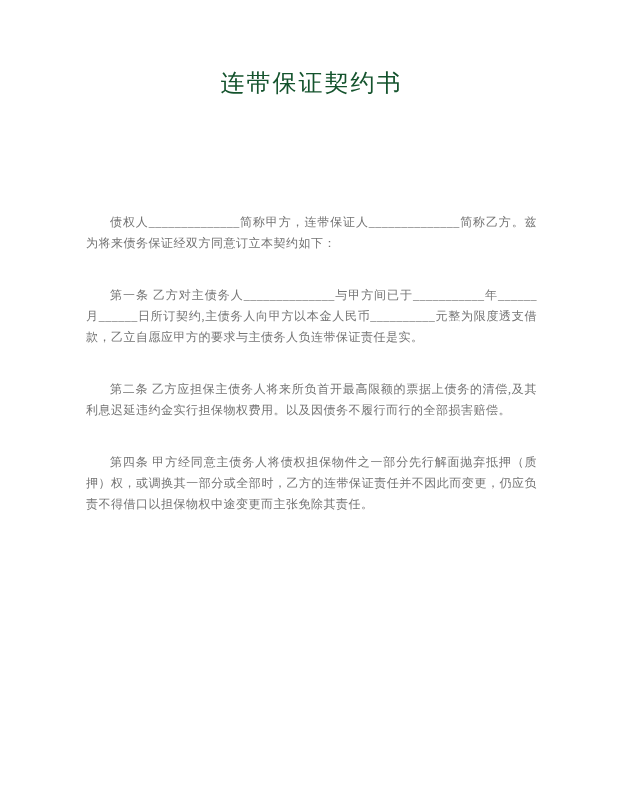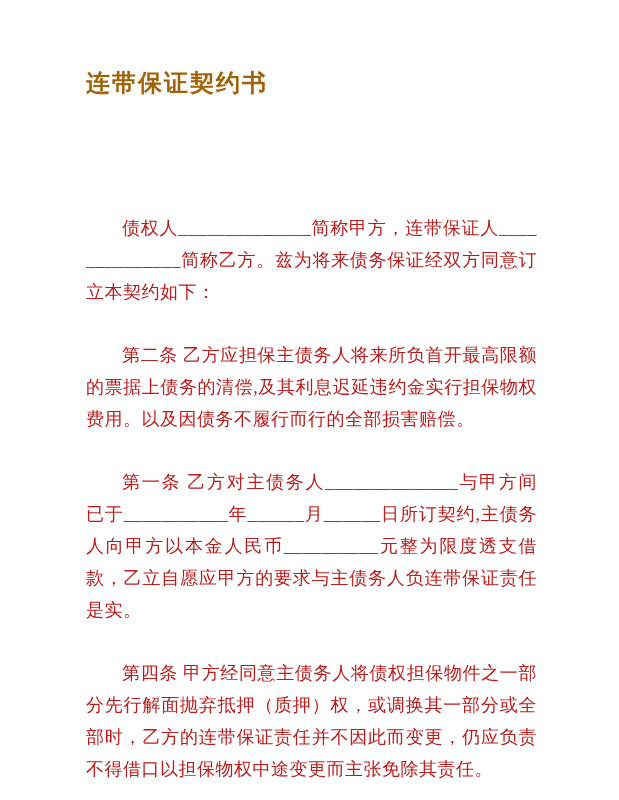--- a/index.html
+++ b/index.html
@@ -15,48 +15,49 @@
     background: #ffffff;
     box-sizing: border-box;
     padding: 66px 82px 0 86px;
     font-family: "Liberation Serif", "DejaVu Serif", serif;
     color: #262626;
     overflow: hidden;
   }
   .doc-title {
     font-size: 24px;
     line-height: 34px;
-    font-weight: 700;
+    font-weight: 400;
+    text-align: center;
     letter-spacing: 2px;
-    color: #a16207;
+    color: #14532d;
     margin: 0 0 112px 0;
   }
   .doc-body {
     width: 100%;
   }
   .para {
-    font-size: 18px;
-    line-height: 32px;
+    font-size: 12px;
+    line-height: 21px;
     letter-spacing: 0.5px;
     margin: 0 0 31px 0;
     text-align: justify;
     text-indent: 2em;
     word-break: break-all;
-    color: #b91c1c;
+    color: #737373;
   }
 </style>
 </head>
 <body>
 
 <div class="page">
   <h1 class="doc-title">连带保证契约书</h1>
 
   <div class="doc-body">
     <p class="para">债权人______________简称甲方，连带保证人______________简称乙方。兹为将来债务保证经双方同意订立本契约如下：</p>
 
+    <p class="para">第一条 乙方对主债务人______________与甲方间已于___________年______月______日所订契约,主债务人向甲方以本金人民币__________元整为限度透支借款，乙立自愿应甲方的要求与主债务人负连带保证责任是实。</p>
+
     <p class="para">第二条 乙方应担保主债务人将来所负首开最高限额的票据上债务的清偿,及其利息迟延违约金实行担保物权费用。以及因债务不履行而行的全部损害赔偿。</p>
-
-    <p class="para">第一条 乙方对主债务人______________与甲方间已于___________年______月______日所订契约,主债务人向甲方以本金人民币__________元整为限度透支借款，乙立自愿应甲方的要求与主债务人负连带保证责任是实。</p>
 
 
     <p class="para">第四条 甲方经同意主债务人将债权担保物件之一部分先行解面抛弃抵押（质押）权，或调换其一部分或全部时，乙方的连带保证责任并不因此而变更，仍应负责不得借口以担保物权中途变更而主张免除其责任。</p>
   </div>
 </div>
 
 </body></html>

